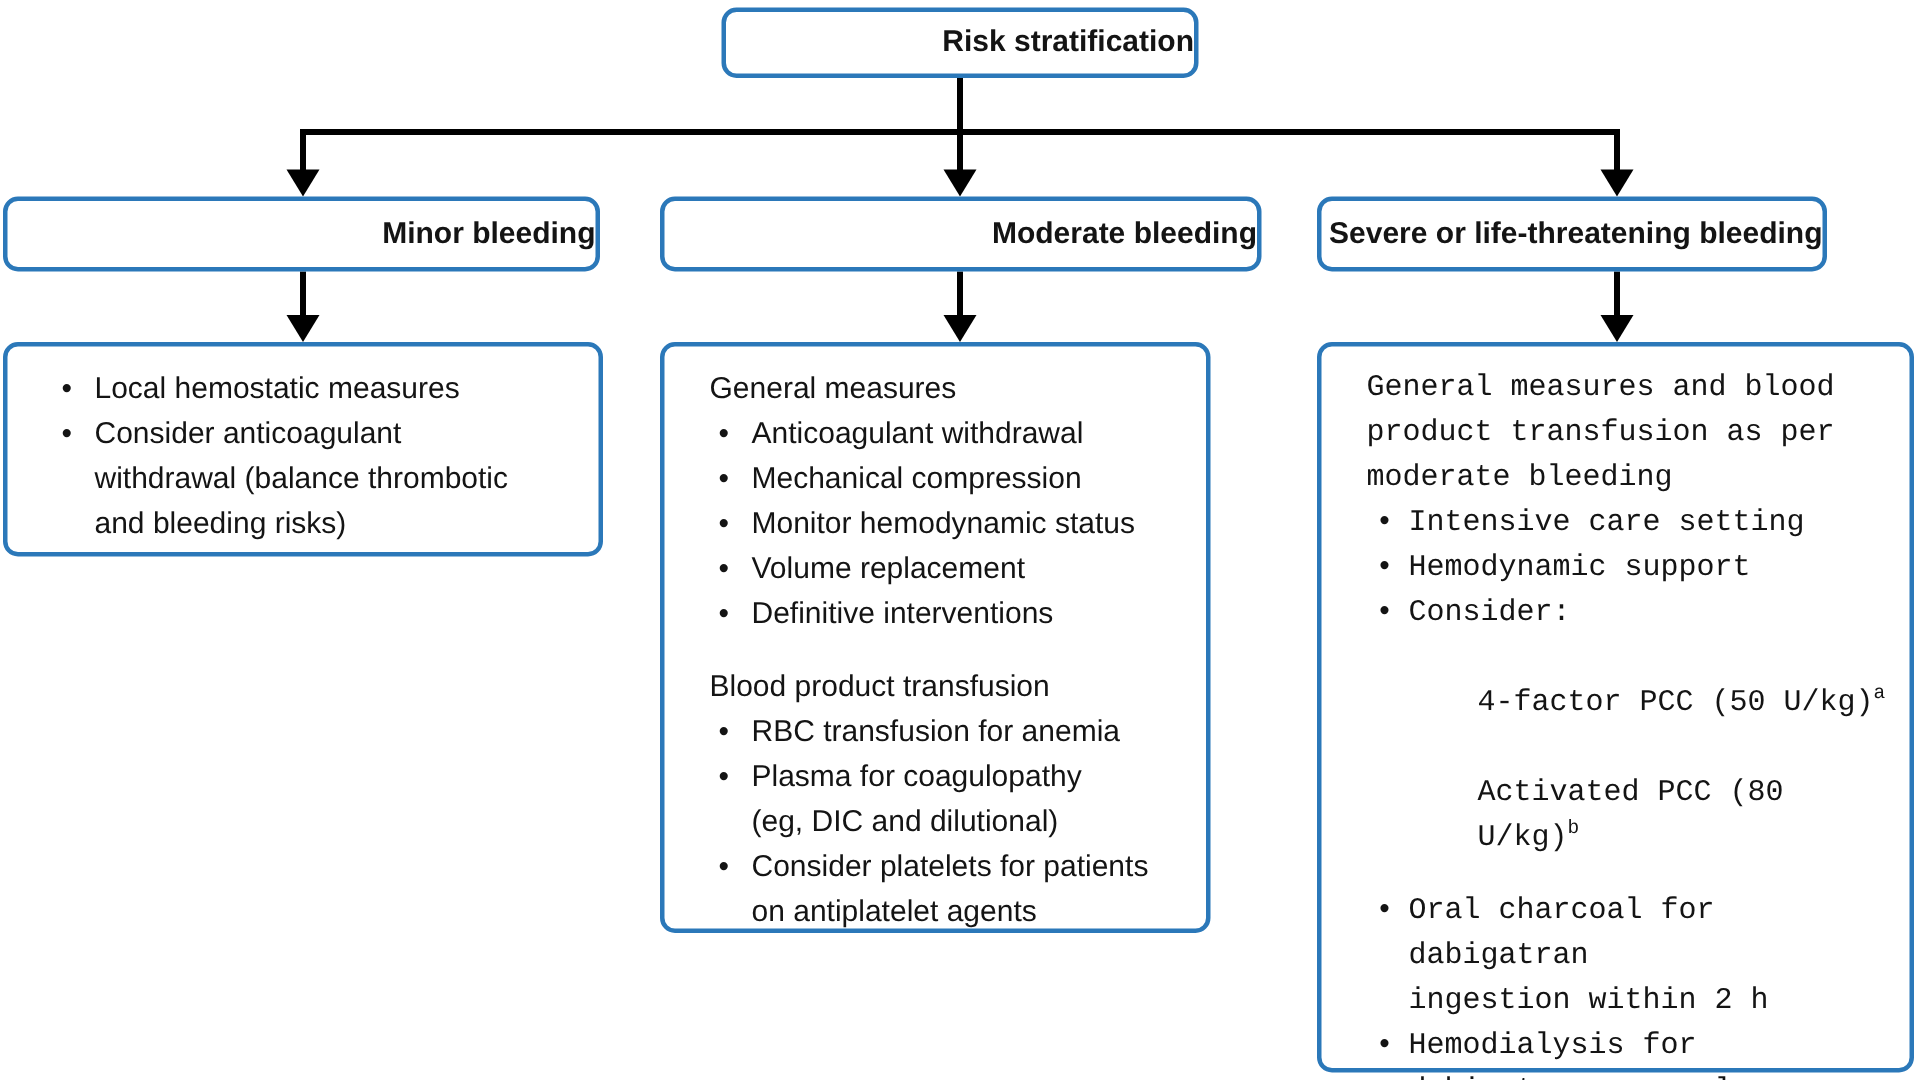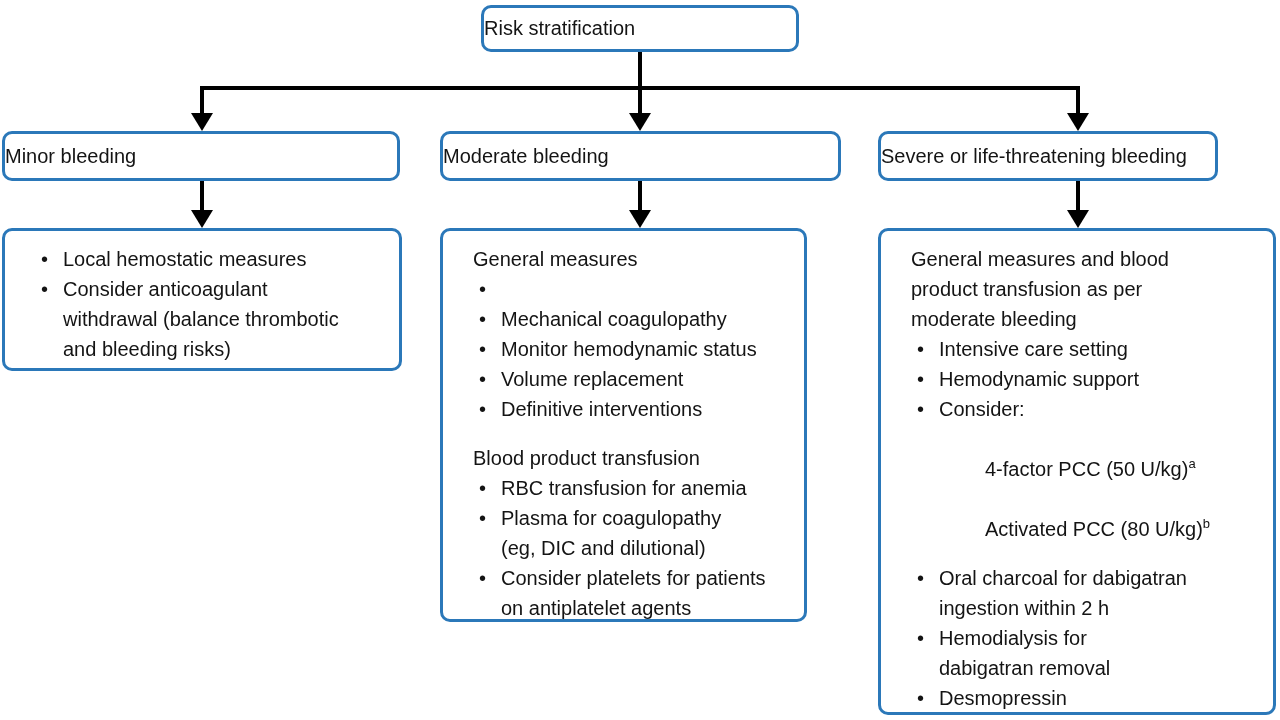--- a/index.html
+++ b/index.html
@@ -33,31 +33,32 @@
   .box {
     position: absolute;
     box-sizing: border-box;
     background: #ffffff;
     border: 3px solid #2b78b9;
     border-radius: 10px;
   }
   .label-box {
     display: flex;
     align-items: center;
-    justify-content: flex-start;
+    justify-content: flex-end;
     font-size: 20px;
     text-align: center;
+    font-weight: bold;
   }
   #root-box        { left: 481px; top: 5px;   width: 318px; height: 47px; }
   #header-minor    { left: 2px;   top: 131px; width: 398px; height: 50px; }
   #header-moderate { left: 440px; top: 131px; width: 401px; height: 50px; }
   #header-severe   { left: 878px; top: 131px; width: 340px; height: 50px; }
   #content-minor   { left: 2px;   top: 228px; width: 400px; height: 143px; }
   #content-moderate{ left: 440px; top: 228px; width: 367px; height: 394px; }
-  #content-severe  { left: 878px; top: 228px; width: 398px; height: 487px; }
+  #content-severe  { left: 878px; top: 228px; width: 398px; height: 487px; font-family: Liberation Mono, monospace; }
   .content {
     padding: 13px 6px 0 30px;
     font-size: 20px;
     line-height: 30px;
   }
   .heading {
     white-space: pre-line;
   }
   .heading.indented {
     margin-left: 5px;
@@ -139,24 +140,25 @@
 and bleeding risks)</span>
       </div>
     </div>
   </div>
 
   <div id="content-moderate" class="box content">
     <div class="section">
       <div class="heading">General measures</div>
       <div class="bullet">
         <span class="dot">•</span>
-      </div>
-      <div class="bullet">
-        <span class="dot">•</span>
-        <span class="btext">Mechanical coagulopathy</span>
+        <span class="btext">Anticoagulant withdrawal</span>
+      </div>
+      <div class="bullet">
+        <span class="dot">•</span>
+        <span class="btext">Mechanical compression</span>
       </div>
       <div class="bullet">
         <span class="dot">•</span>
         <span class="btext">Monitor hemodynamic status</span>
       </div>
       <div class="bullet">
         <span class="dot">•</span>
         <span class="btext">Volume replacement</span>
       </div>
       <div class="bullet">

